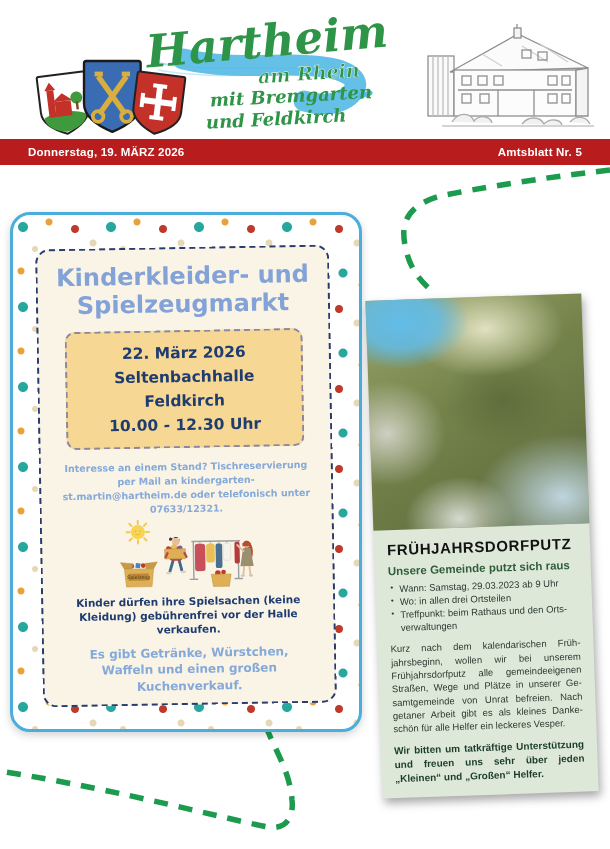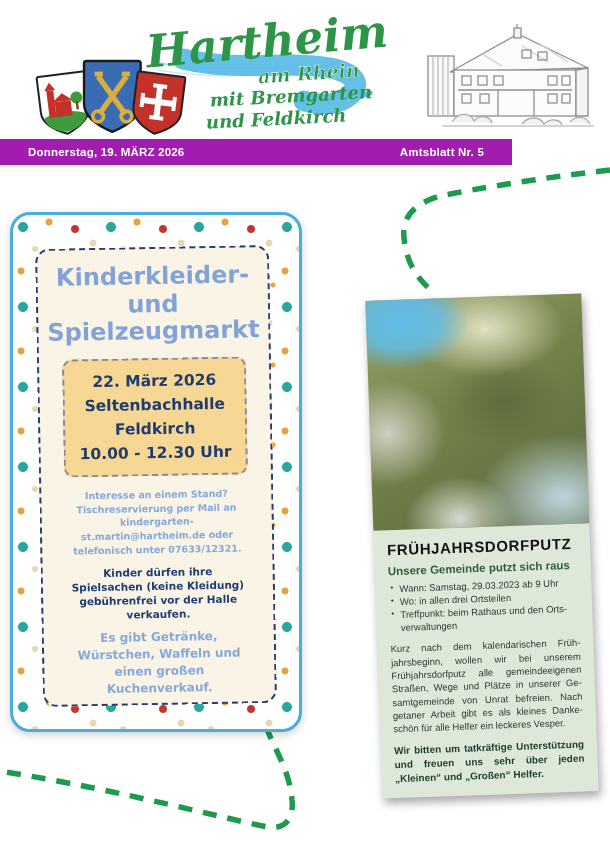--- a/index.html
+++ b/index.html
@@ -6,31 +6,31 @@
   .page{
     position:relative;width:610px;height:849px;margin:0 auto;
     background:#ffffff;overflow:hidden;
     font-family:"Liberation Sans",sans-serif;
   }
   
   .logo-svg{position:absolute;left:138px;top:4px;width:296px;height:134px;}
   .crests-svg{position:absolute;left:26px;top:58px;width:172px;height:86px;}
   .house-svg{position:absolute;left:422px;top:24px;width:188px;height:114px;}
   .date-bar{
-    position:absolute;left:0;top:139px;width:512px;height:26px;
-    background:#a21caf;color:#fff;font-weight:bold;font-size:11.5px;
+    position:absolute;left:0;top:139px;width:610px;height:26px;
+    background:#b91c1c;color:#fff;font-weight:bold;font-size:11.5px;
     display:flex;justify-content:space-between;align-items:center;
     padding:0 28px;box-sizing:border-box;letter-spacing:.2px;
   }
   
   .curve-top{position:absolute;left:380px;top:158px;width:230px;height:145px;}
   .curve-bottom{position:absolute;left:0px;top:715px;width:310px;height:130px;}
   
   .flyer{
-    position:absolute;left:10px;top:212px;width:292px;height:520px;
+    position:absolute;left:10px;top:212px;width:352px;height:520px;
     border:3px solid #49AEDB;border-radius:20px;box-sizing:border-box;
     background-color:#ffffff;
     background-image:
       radial-gradient(circle at 10px 12px,#27A79E 4.5px,transparent 5.5px),
       radial-gradient(circle at 36px 7px,#E9A23B 3px,transparent 4px),
       radial-gradient(circle at 62px 14px,#BF392C 3.5px,transparent 4.5px),
       radial-gradient(circle at 80px 28px,#E4D8B6 3px,transparent 4px),
       radial-gradient(circle at 22px 34px,#E4D8B6 2.5px,transparent 3.5px),
       radial-gradient(circle at 48px 40px,#27A79E 2.5px,transparent 3.5px),
       radial-gradient(circle at 8px 56px,#E9A23B 3px,transparent 4px),

